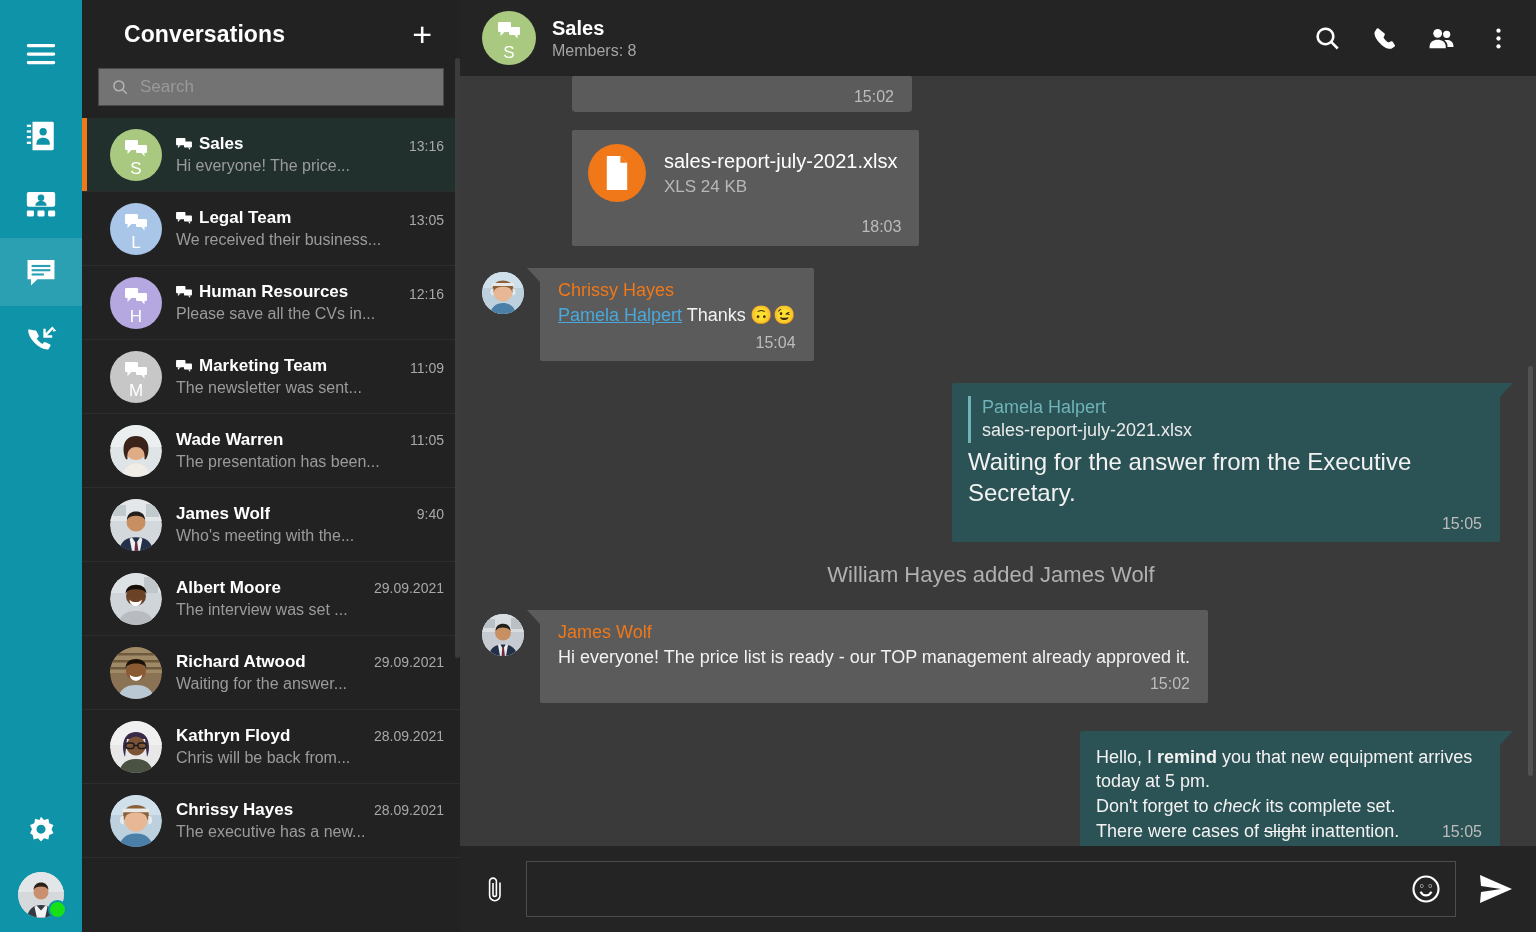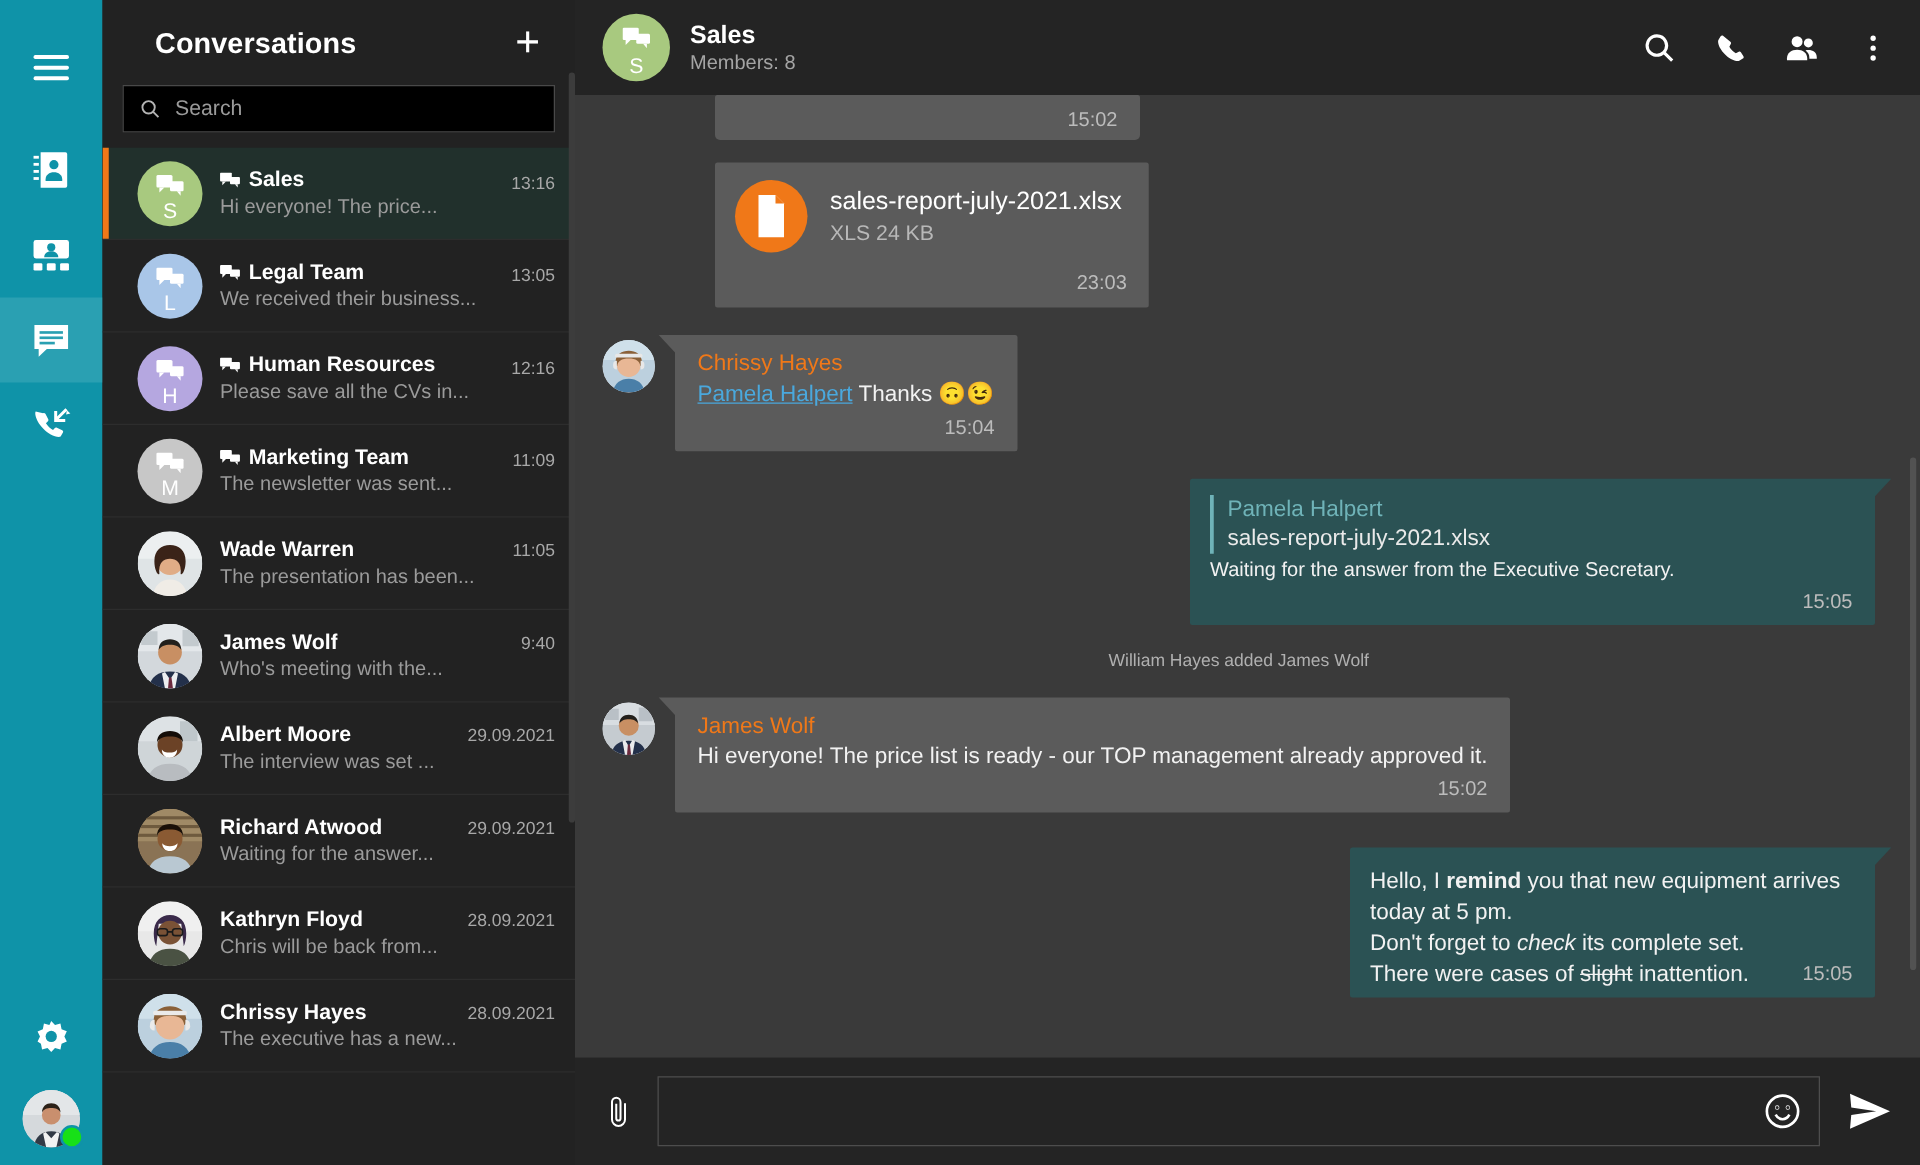--- a/index.html
+++ b/index.html
@@ -44,21 +44,21 @@
     display: flex; flex-direction: column; position: relative;
   }
   .conv-header {
     height: 68px; display: flex; align-items: center; justify-content: space-between;
     padding: 0 22px 0 42px;
   }
   .conv-title { color: #fff; font-size: 23px; font-weight: 600; letter-spacing: .1px; }
   .conv-add { color: #fff; font-size: 34px; line-height: 28px; font-weight: 300; cursor: pointer; padding: 0 6px; }
   .search-wrap { padding: 0 16px 12px 16px; }
   .search-box {
-    height: 38px; border: 1px solid #494949; background: #000000;
+    height: 38px; border: 1px solid #494949; background: #737373;
     display: flex; align-items: center; padding: 0 12px; gap: 11px;
   }
   .search-box svg { width: 18px; height: 18px; stroke: #b4b4b4; fill: none; stroke-width: 2; }
   .search-input {
     flex: 1; background: transparent; border: none; outline: none;
     color: #e3e3e3; font-size: 17px; font-family: inherit;
   }
   .search-input::placeholder { color: #9a9a9a; }
 
   .conv-list { flex: 1 1 auto; overflow: hidden; position: relative; }
@@ -141,21 +141,21 @@
   .quote-name { color: #6fb3b8; font-size: 18px; line-height: 1.3; }
   .quote-text { color: #eaeaea; font-size: 18px; line-height: 1.3; }
 
   .file-bubble { display: flex; align-items: center; gap: 18px; padding: 14px 22px 10px 16px; }
   .file-icon { width: 58px; height: 58px; border-radius: 50%; background: #f07818;
     display: flex; align-items: center; justify-content: center; flex: 0 0 58px; }
   .file-icon svg { width: 28px; height: 34px; fill: #fff; }
   .file-name { color: #fff; font-size: 20px; }
   .file-meta { color: #b8b8b8; font-size: 17px; margin-top: 2px; }
 
-  .sysmsg { text-align: center; color: #b0b0b0; font-size: 14px; margin: 20px 0 22px 0; }
+  .sysmsg { text-align: center; color: #b0b0b0; font-size: 22px; margin: 20px 0 22px 0; }
 
   .partial-bubble {
     background: #5b5b5b; border-radius: 2px 2px 4px 4px; width: 340px; height: 36px;
     margin-left: 90px; position: relative;
   }
   .partial-bubble .btime { position: absolute; right: 18px; bottom: 6px; }
 
   .msgs-scrollbar { position: absolute; right: 3px; width: 5px; background: #525252; border-radius: 3px; }
 
   
@@ -588,21 +588,21 @@
                 <svg viewBox="0 0 24 30">
                     <path d="M3 0h12l6 6v24H3z"></path>
                     <path d="M15 0v6h6z" fill="#f07818"></path>
                   </svg>
               </div>
               <div>
                 <div class="file-name">sales-report-july-2021.xlsx</div>
                 <div class="file-meta">XLS 24 KB</div>
               </div>
             </div>
-            <div class="btime" style="padding:0 18px 9px 0;">23:03</div>
+            <div class="btime" style="padding:0 18px 9px 0;">18:03</div>
           </div>
         </div>
 
         <div class="msg-row" style="margin-top:22px;">
           <div class="msg-av">
             <svg viewBox="0 0 42 42" width="42" height="42">
               <circle cx="21" cy="21" r="21" fill="#bcd0de"></circle>
               <rect x="0" y="0" width="42" height="16" fill="#cfe0ea"></rect>
               <circle cx="21" cy="20" r="9.5" fill="#e8b795"></circle>
               <path d="M10.5 17.5c0-6 5-9 10.5-9s10.5 3 10.5 9c0 2-.7 3.2-1.3 3.2-.4-4-3.4-6-9.2-6s-8.8 2-9.2 6c-.6 0-1.3-1.2-1.3-3.2z" fill="#8a6038"></path>
@@ -619,21 +619,21 @@
             <div class="btime">15:04</div>
           </div>
         </div>
 
         <div class="msg-row out" style="margin-top:22px;">
           <div class="bubble out" style="max-width:548px;width:548px;padding:13px 18px 8px 16px;">
             <div class="quote">
               <div class="quote-name">Pamela Halpert</div>
               <div class="quote-text">sales-report-july-2021.xlsx</div>
             </div>
-            <div style="font-size:16px;margin-top:3px;">Waiting for the answer from the Executive Secretary.</div>
+            <div style="font-size:24px;margin-top:3px;">Waiting for the answer from the Executive Secretary.</div>
             <div class="btime">15:05</div>
           </div>
         </div>
 
         <div class="sysmsg">William Hayes added James Wolf</div>
 
         <div class="msg-row">
           <div class="msg-av">
             <svg viewBox="0 0 42 42" width="42" height="42">
               <circle cx="21" cy="21" r="21" fill="#c5cbd0"></circle>

